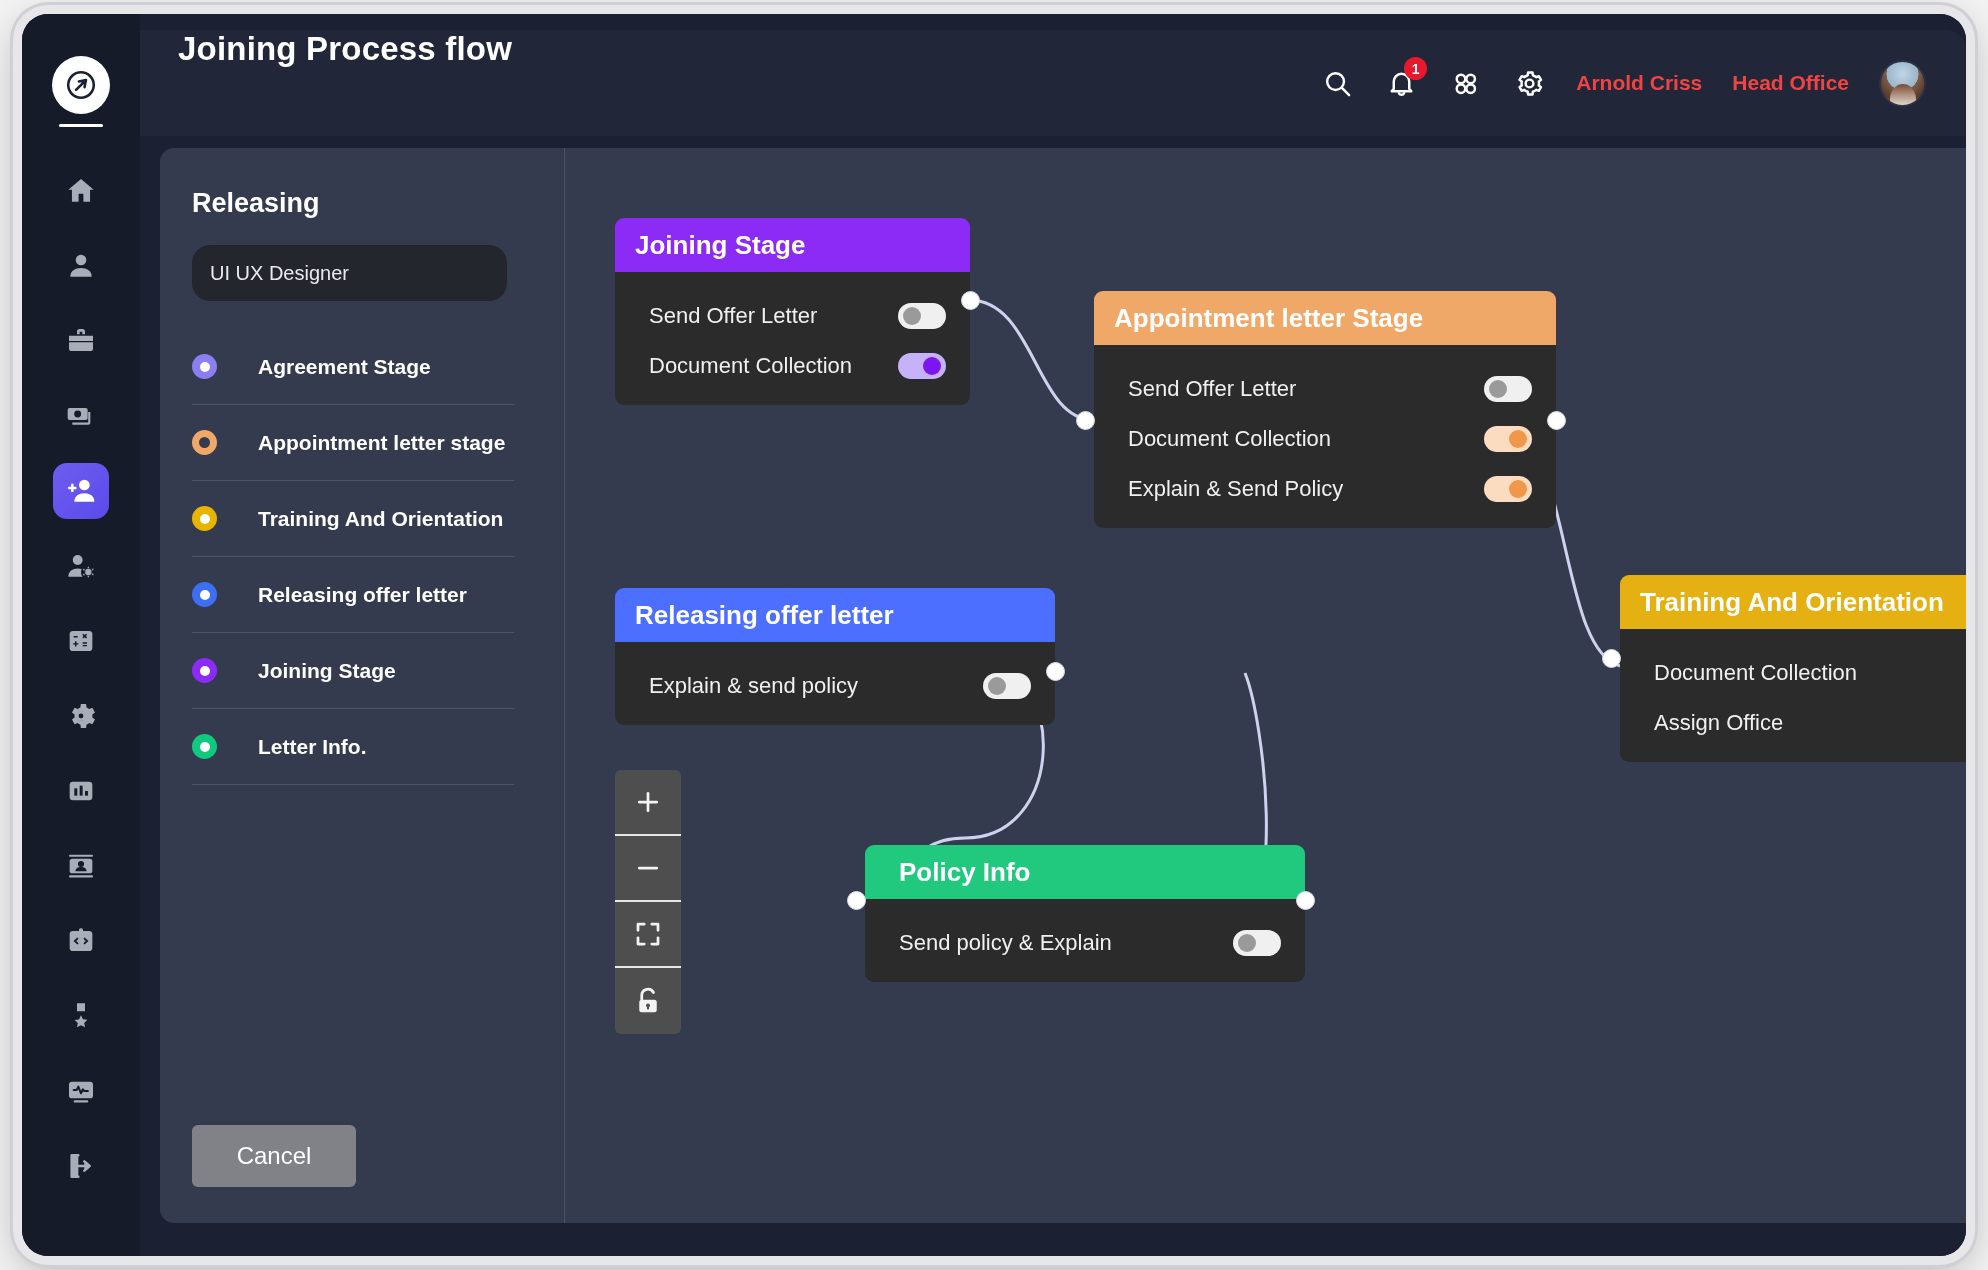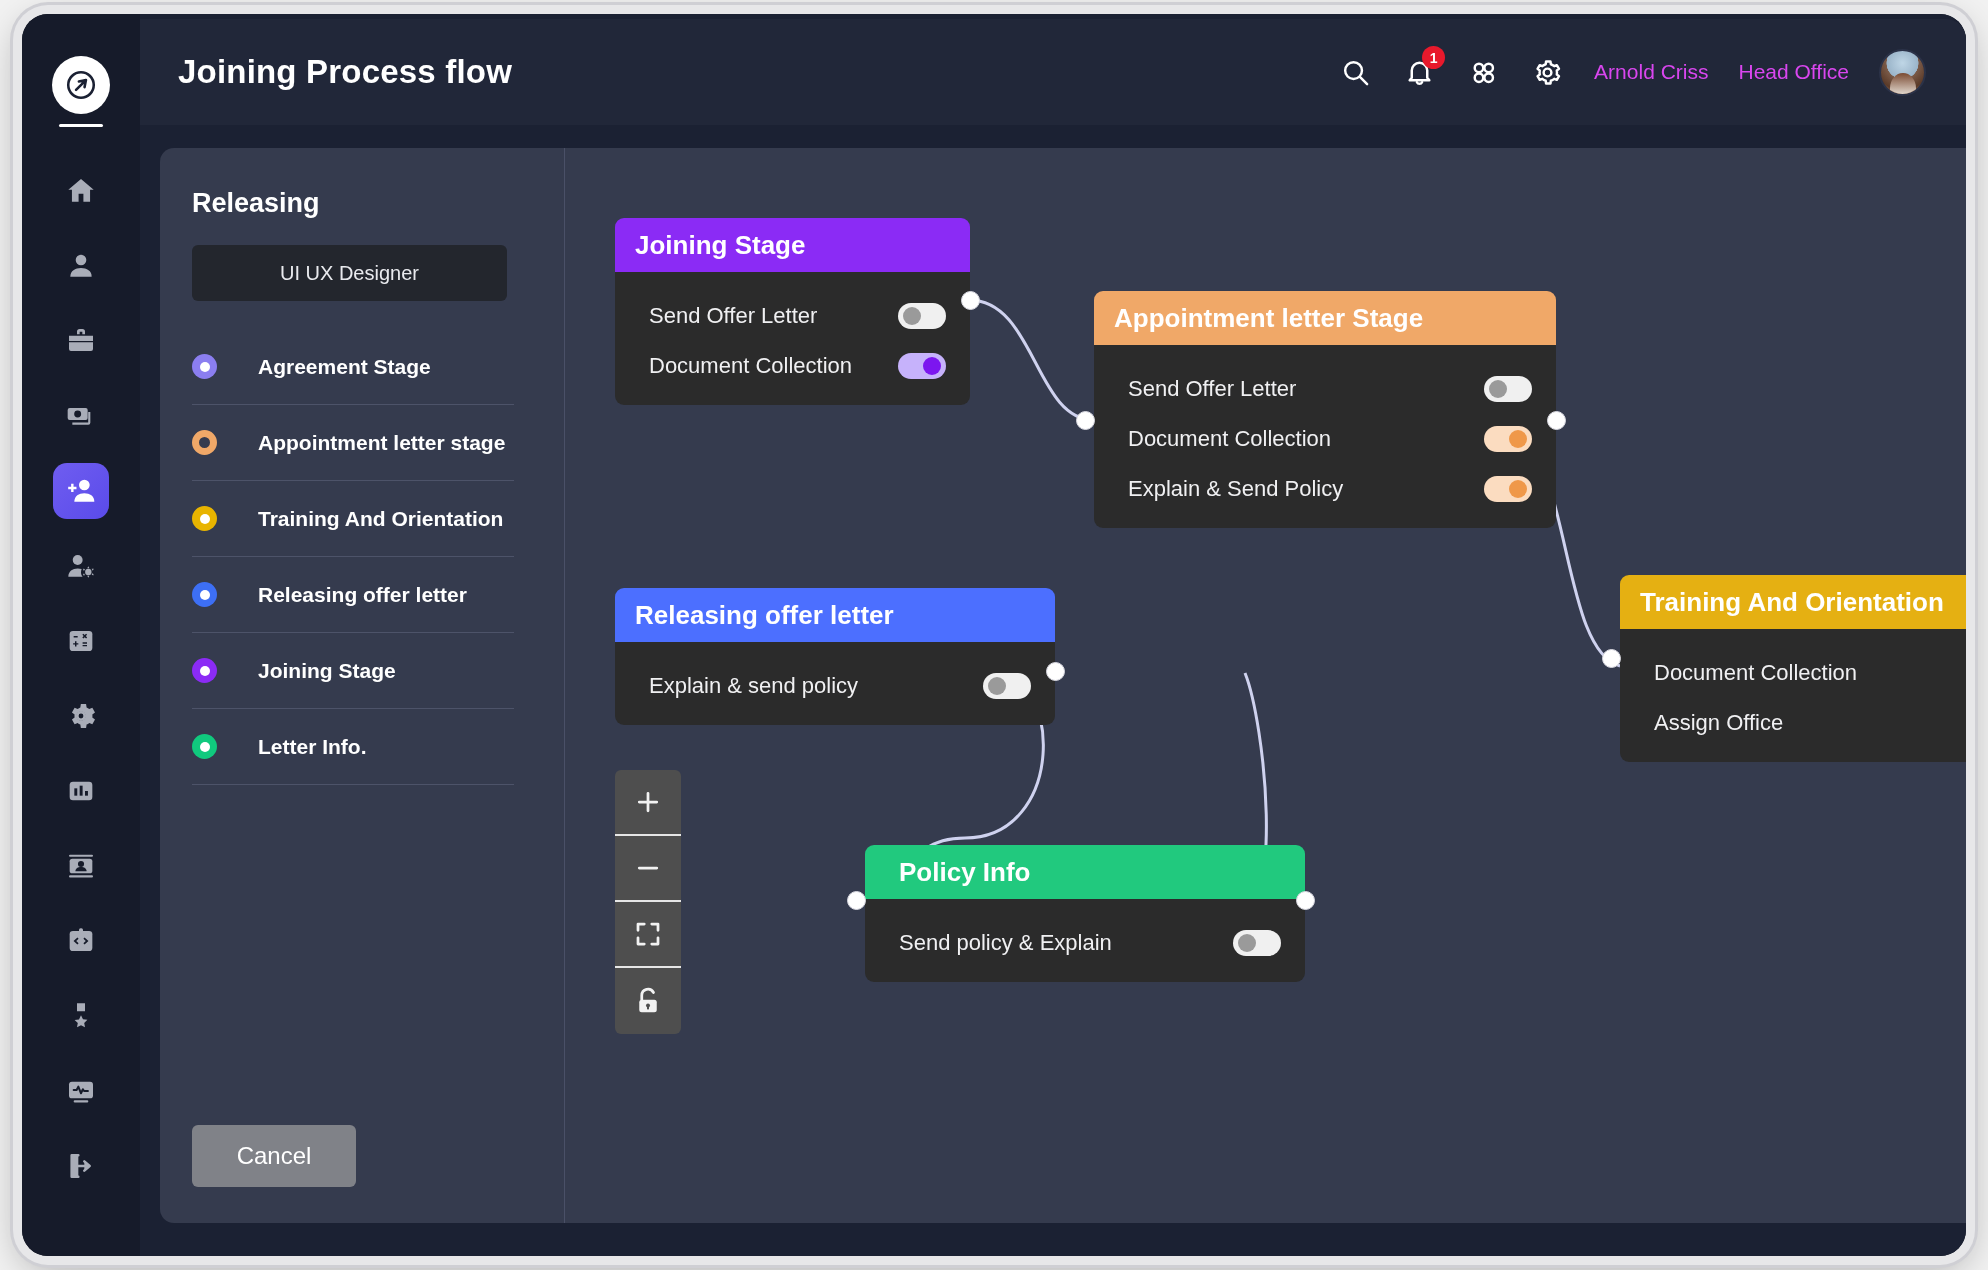--- a/index.html
+++ b/index.html
@@ -40,43 +40,43 @@
   }
   .rail-item svg { width: 32px; height: 32px; fill: #a9adb8; }
   .rail-item.active { background: linear-gradient(135deg,#6f5df0,#5a4bea); }
   .rail-item.active svg { fill: #ffffff; }
   
   #window {
     position: absolute; left: 118px; top: 0; right: 0; bottom: 0;
     background: #1b2133;
   }
   #topbar {
-    position: absolute; left: 0; top: 5px; right: 0; height: 106px;
+    position: absolute; left: 0; top: 16px; right: 0; height: 106px;
     background: #212739;
-    display: flex; align-items: center;
+    display: flex; 
     border-top-right-radius: 20px;
   }
   #page-title {
     margin-left: 38px; color: #ffffff;
     font-size: 33px; font-weight: bold; letter-spacing: .2px;
   }
   #topbar-right {
     margin-left: auto; margin-right: 40px;
     display: flex; align-items: center; gap: 30px;
   }
   .tb-icon { position: relative; width: 34px; height: 34px; display:flex; align-items:center; justify-content:center; }
   .tb-icon svg { width: 31px; height: 31px; fill: none; stroke: #ffffff; stroke-width: 1.9; }
   .badge {
     position: absolute; top: -9px; right: -9px;
     min-width: 23px; height: 23px; padding: 0 5px;
     background: #e8192c; color: #fff;
     border-radius: 12px; font-size: 14px; font-weight: bold;
     display: flex; align-items: center; justify-content: center;
   }
-  .tb-text { color: #d946ef; font-size: 21px; font-weight: normal; white-space: nowrap; }
+  .tb-text { color: #ef4444; font-size: 21px; font-weight: bold; white-space: nowrap; }
   #avatar {
     width: 47px; height: 47px; border-radius: 50%;
     background: radial-gradient(circle at 50% 28%, #bfd6e6 0%, #9ab4c9 42%, #7a5a48 43%, #5a3a28 72%, #caa38c 100%);
     border: 2px solid #2b3248; overflow: hidden; position: relative;
   }
   #avatar::after {
     content: ""; position: absolute; left: 50%; top: 52%;
     width: 26px; height: 30px; transform: translateX(-50%);
     border-radius: 50% 50% 45% 45%;
     background: linear-gradient(180deg,#7a4a32 0%,#e0d6cc 70%);
@@ -87,25 +87,24 @@
     position: absolute; left: 20px; top: 28px;
     width: 1860px; height: 1075px;
     background: #353b4e; border-radius: 14px;
     display: flex; overflow: hidden;
   }
   
   #form-panel { width: 405px; padding: 40px 38px 0 32px; position: relative; border-right: 1px solid #4a5067; }
   #form-heading { color: #ffffff; font-size: 27px; font-weight: bold; margin-bottom: 26px; }
   #position-input {
     width: 315px; height: 56px; background: #23262d;
-    border: none; border-radius: 6px;
+    border: none; border-radius: 18px;
     color: #e9eaee; font-size: 20px;
     font-family: "Liberation Sans", sans-serif;
     padding: 0 18px;
-    text-align: center;
   }
   #stage-list { margin-top: 28px; }
   .stage-row { display: flex; align-items: center; height: 75px; gap: 21px; }
   .stage-row + .stage-div { height: 1px; background: #4d5369; width: 322px; }
   .dot { width: 25px; height: 25px; border-radius: 50%; flex: none; margin-right: 20px; position: relative; }
   .dot.filled::after {
     content: ""; position: absolute; left: 50%; top: 50%;
     width: 10px; height: 10px; border-radius: 50%;
     background: #fff; transform: translate(-50%,-50%);
   }

